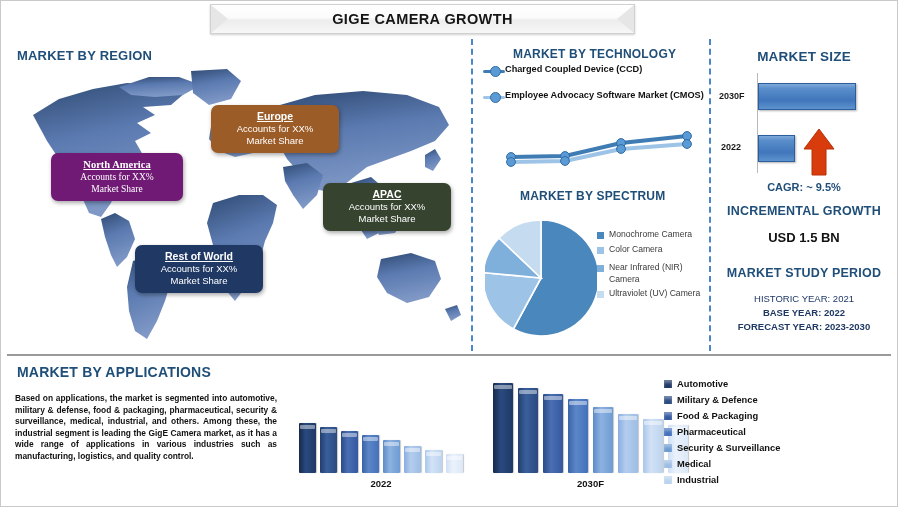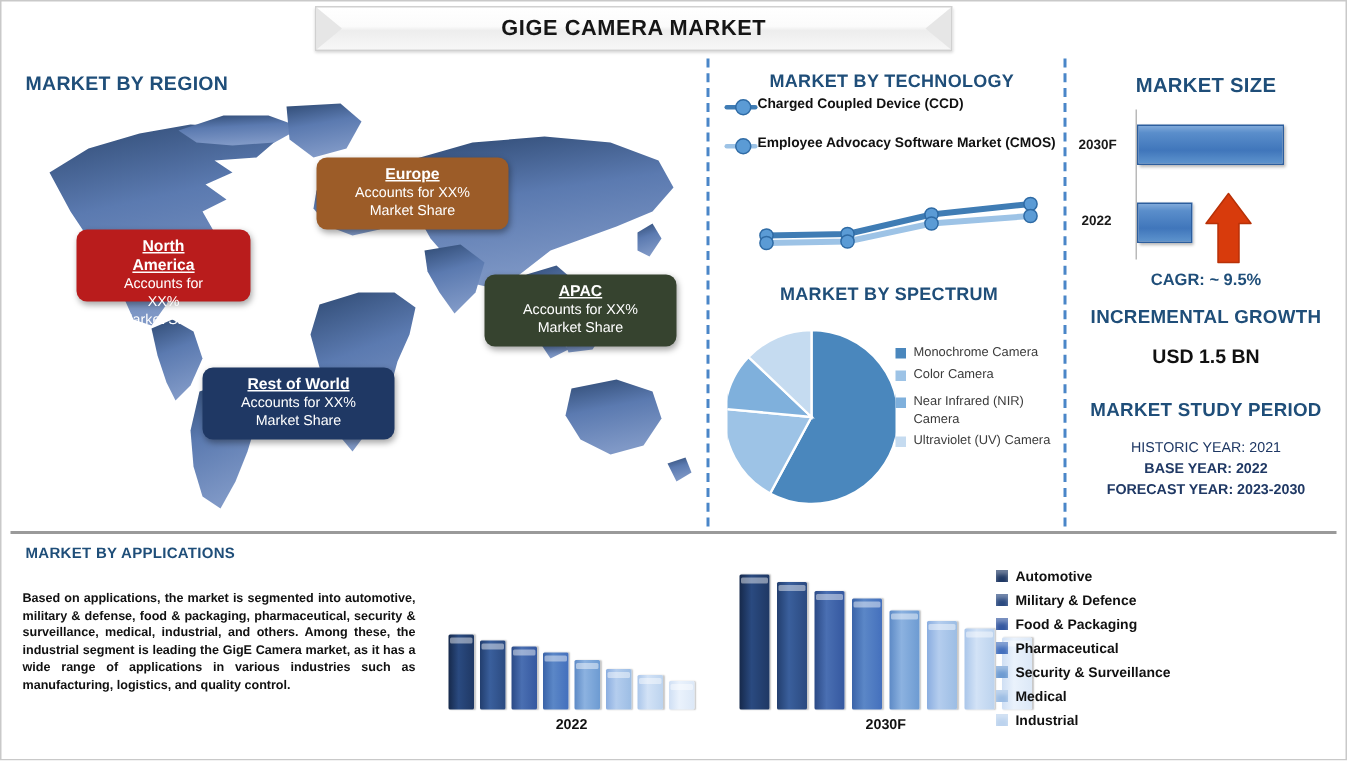--- a/index.html
+++ b/index.html
@@ -77,21 +77,21 @@
 </style>
 </head>
 <body>
 
 <div id="root">
 
   <div class="ribbon">
     <div class="ribbon-body"></div>
     <div class="ribbon-notch notch-l"></div>
     <div class="ribbon-notch notch-r"></div>
-    <div class="ribbon-title">GIGE CAMERA MARKET</div>
+    <div class="ribbon-title">GIGE CAMERA GROWTH</div>
   </div>
 
   <div class="vdash" style="left:470px;top:38px;height:312px;"></div>
   <div class="vdash" style="left:708px;top:38px;height:312px;"></div>
   <div class="hsolid" style="top:353px;"></div>
 
   <div class="sec-head" style="left:16px;top:47px;font-size:13px;">MARKET BY REGION</div>
 
   <div id="map-wrap">
     <svg id="map-svg" viewBox="0 0 448 288">
@@ -136,21 +136,21 @@
         <path d="M410 92 L420 86 L426 96 L418 108 L410 104 Z"></path>
       </g>
     </svg>
 
     <div class="pin" style="left:196px;top:42px;width:128px;height:48px;background:#9c5c28;">
       <div class="pin-title">Europe</div>
       <div class="pin-l1">Accounts for XX%</div>
       <div class="pin-l2">Market Share</div>
     </div>
 
-    <div class="pin" style="left:36px;top:90px;width:116px;height:48px;background:#b91c1c;">
+    <div class="pin" style="left:36px;top:90px;width:132px;height:48px;background:#701a75;font-family:Liberation Serif, serif;">
       <div class="pin-title">North America</div>
       <div class="pin-l1">Accounts for XX%</div>
       <div class="pin-l2">Market Share</div>
     </div>
 
     <div class="pin" style="left:308px;top:120px;width:128px;height:48px;background:#36432f;">
       <div class="pin-title">APAC</div>
       <div class="pin-l1">Accounts for XX%</div>
       <div class="pin-l2">Market Share</div>
     </div>
@@ -243,21 +243,21 @@
   <div class="ctr-line" style="left:708px;top:180px;width:190px;font-size:11px;font-weight:bold;color:#1f4e79;">CAGR:  ~ 9.5%</div>
 
   <div class="sec-head ctr-line" style="left:708px;top:203px;width:190px;font-size:12.5px;">INCREMENTAL GROWTH</div>
   <div class="ctr-line" style="left:708px;top:229px;width:190px;font-size:13px;font-weight:bold;color:#111;">USD 1.5 BN</div>
 
   <div class="sec-head ctr-line" style="left:708px;top:265px;width:190px;font-size:12.5px;">MARKET STUDY PERIOD</div>
   <div class="ctr-line" style="left:708px;top:292px;width:190px;font-size:9.5px;font-weight:normal;color:#1f3864;">HISTORIC YEAR: 2021</div>
   <div class="ctr-line" style="left:708px;top:306px;width:190px;font-size:9.5px;font-weight:bold;color:#1f3864;">BASE YEAR: 2022</div>
   <div class="ctr-line" style="left:708px;top:320px;width:190px;font-size:9.5px;font-weight:bold;color:#1f3864;">FORECAST YEAR: 2023-2030</div>
 
-  <div class="sec-head" style="left:16px;top:363px;font-size:10px;">MARKET BY APPLICATIONS</div>
+  <div class="sec-head" style="left:16px;top:363px;font-size:14px;">MARKET BY APPLICATIONS</div>
 
   <div id="apps-text">Based on applications, the market is segmented into automotive, military &amp; defense, food &amp; packaging, pharmaceutical, security &amp; surveillance, medical, industrial, and others. Among these, the industrial segment is leading the GigE Camera market, as it has a wide range of applications in various industries such as manufacturing, logistics, and quality control.</div>
 
   <div style="position:absolute;left:296px;top:378px;width:360px;height:94px;">
 
     <div class="app-bar" style="left:2px;  width:17px;height:50px;background:linear-gradient(90deg,#16294b,#2a4a80 40%,#1f3864);"></div>
     <div class="app-bar" style="left:23px; width:17px;height:46px;background:linear-gradient(90deg,#223e6e,#3a5f9c 40%,#2b4a80);"></div>
     <div class="app-bar" style="left:44px; width:17px;height:42px;background:linear-gradient(90deg,#2b4a86,#4a6fb2 40%,#3558a0);"></div>
     <div class="app-bar" style="left:65px; width:17px;height:38px;background:linear-gradient(90deg,#3a63a8,#5b87c7 40%,#4470bd);"></div>
     <div class="app-bar" style="left:86px; width:17px;height:33px;background:linear-gradient(90deg,#5d8ac6,#8cb2e0 40%,#6d9bd2);"></div>

